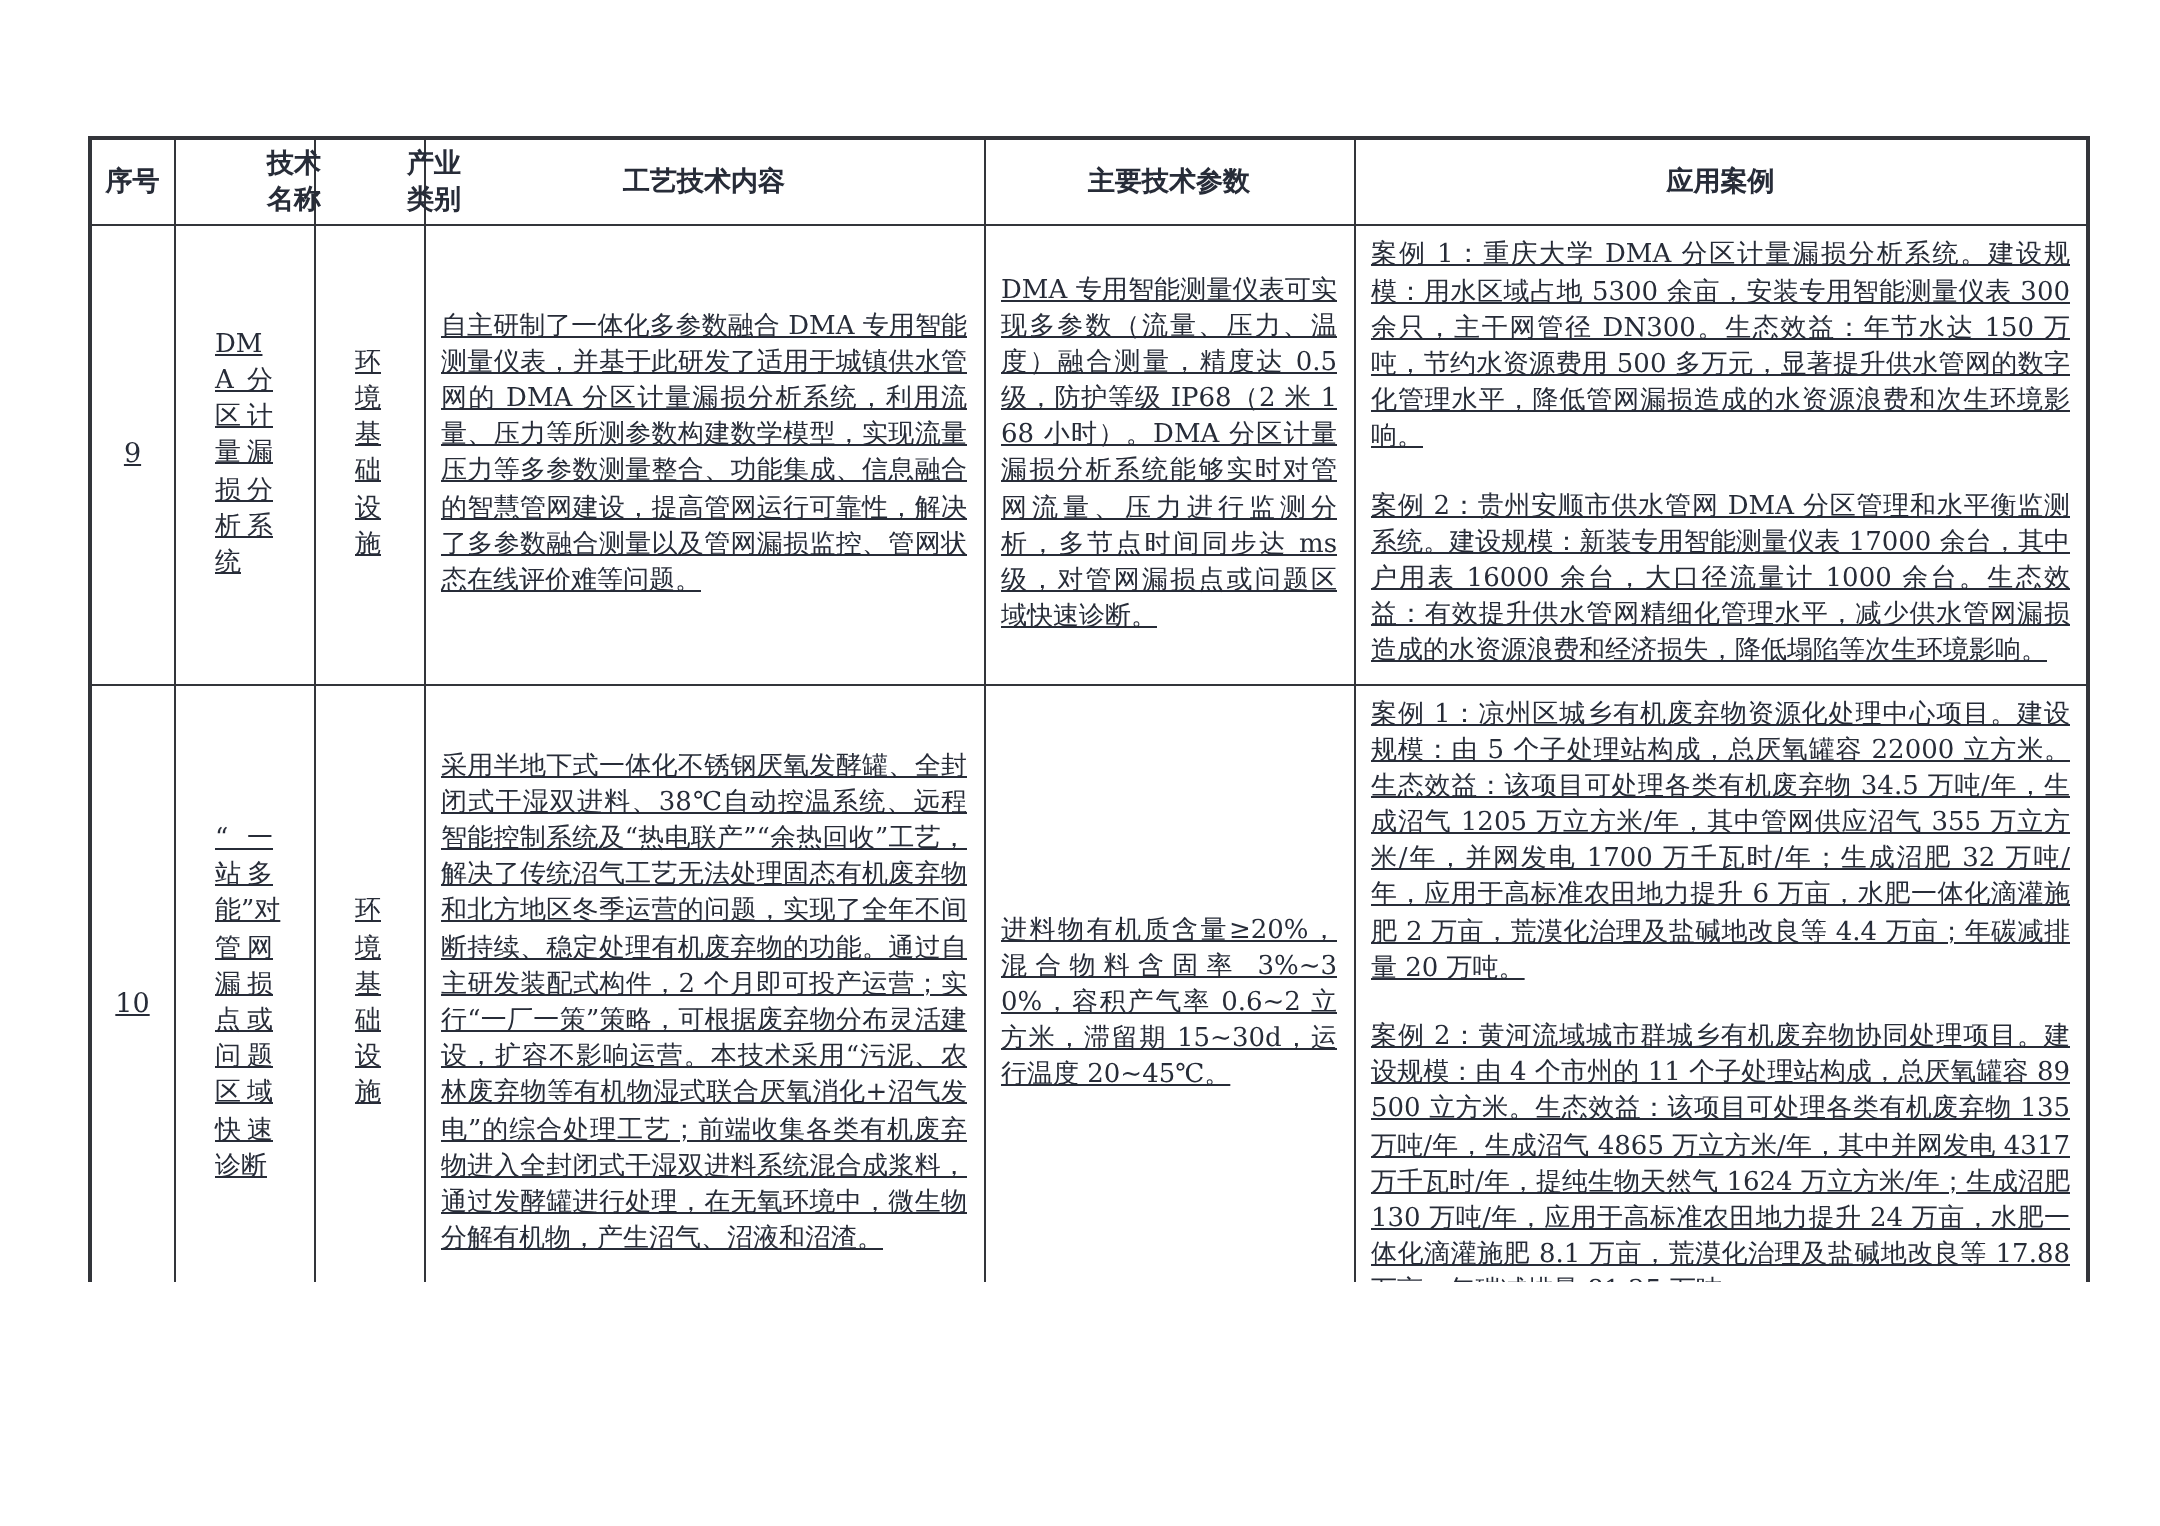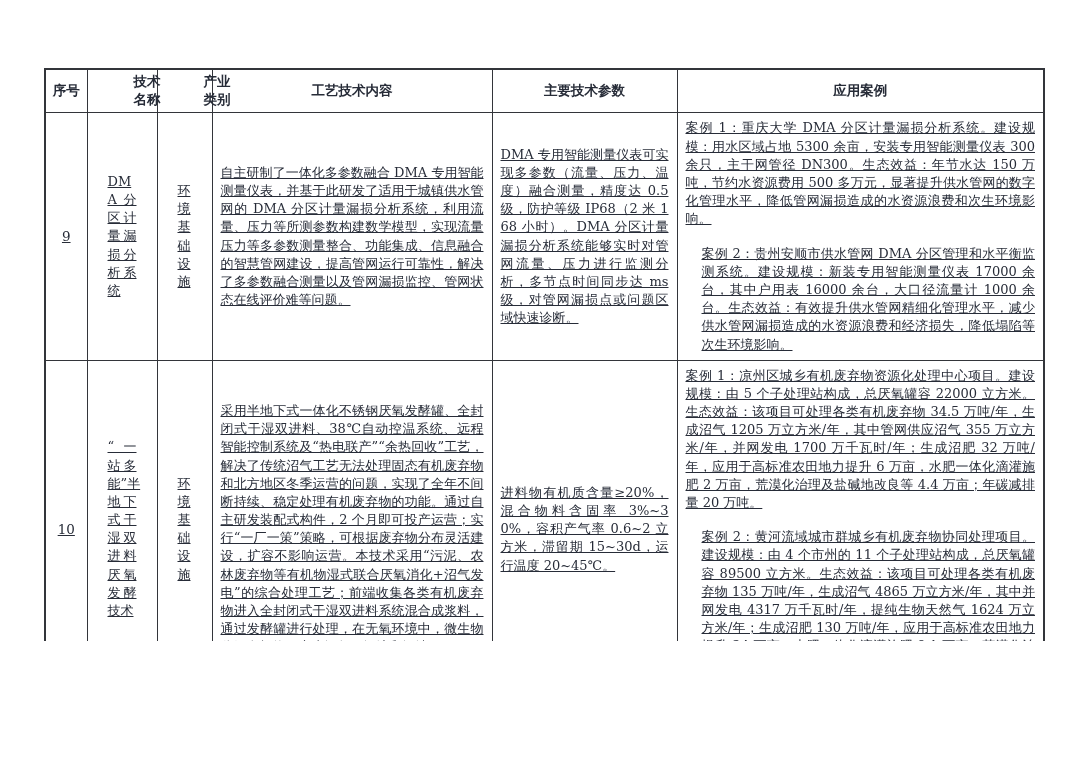--- a/index.html
+++ b/index.html
@@ -66,21 +66,20 @@
   }
   td.c-process, td.c-params {
     text-align: justify;
   }
   td.c-cases p {
     margin: 0;
     text-align: justify;
   }
   td.c-cases p + p {
     margin-top: 16px;
-    margin-left: 16px;
   }
   tr.row-9 { height: 208px; }
   tr.row-10 { height: 305px; }
   .page-number {
     position: absolute;
     left: 0;
     right: 0;
     top: 692px;
     text-align: center;
     font-size: 15px;
@@ -119,21 +118,21 @@
         <td class="c-cat">环境基础设施</td>
         <td class="c-process">自主研制了一体化多参数融合 DMA 专用智能测量仪表，并基于此研发了适用于城镇供水管网的 DMA 分区计量漏损分析系统，利用流量、压力等所测参数构建数学模型，实现流量压力等多参数测量整合、功能集成、信息融合的智慧管网建设，提高管网运行可靠性，解决了多参数融合测量以及管网漏损监控、管网状态在线评价难等问题。</td>
         <td class="c-params">DMA 专用智能测量仪表可实现多参数（流量、压力、温度）融合测量，精度达 0.5 级，防护等级 IP68（2 米 168 小时）。DMA 分区计量漏损分析系统能够实时对管网流量、压力进行监测分析，多节点时间同步达 ms 级，对管网漏损点或问题区域快速诊断。</td>
         <td class="c-cases">
           <p>案例 1：重庆大学 DMA 分区计量漏损分析系统。建设规模：用水区域占地 5300 余亩，安装专用智能测量仪表 300 余只，主干网管径 DN300。生态效益：年节水达 150 万吨，节约水资源费用 500 多万元，显著提升供水管网的数字化管理水平，降低管网漏损造成的水资源浪费和次生环境影响。</p>
           <p>案例 2：贵州安顺市供水管网 DMA 分区管理和水平衡监测系统。建设规模：新装专用智能测量仪表 17000 余台，其中户用表 16000 余台，大口径流量计 1000 余台。生态效益：有效提升供水管网精细化管理水平，减少供水管网漏损造成的水资源浪费和经济损失，降低塌陷等次生环境影响。</p>
         </td>
       </tr>
       <tr class="row-10">
         <td class="c-index">10</td>
-        <td class="c-name">“一站多能”半地下式干湿双进料厌氧发酵技术</td>
+        <td class="c-name">“一站多能”对管网漏损点或问题区域快速诊断</td>
         <td class="c-cat">环境基础设施</td>
         <td class="c-process">采用半地下式一体化不锈钢厌氧发酵罐、全封闭式干湿双进料、38℃自动控温系统、远程智能控制系统及“热电联产”“余热回收”工艺，解决了传统沼气工艺无法处理固态有机废弃物和北方地区冬季运营的问题，实现了全年不间断持续、稳定处理有机废弃物的功能。通过自主研发装配式构件，2 个月即可投产运营；实行“一厂一策”策略，可根据废弃物分布灵活建设，扩容不影响运营。本技术采用“污泥、农林废弃物等有机物湿式联合厌氧消化+沼气发电”的综合处理工艺；前端收集各类有机废弃物进入全封闭式干湿双进料系统混合成浆料，通过发酵罐进行处理，在无氧环境中，微生物分解有机物，产生沼气、沼液和沼渣。</td>
         <td class="c-params">进料物有机质含量≥20%，混合物料含固率 3%~30%，容积产气率 0.6~2 立方米，滞留期 15~30d，运行温度 20~45℃。</td>
         <td class="c-cases">
           <p>案例 1：凉州区城乡有机废弃物资源化处理中心项目。建设规模：由 5 个子处理站构成，总厌氧罐容 22000 立方米。生态效益：该项目可处理各类有机废弃物 34.5 万吨/年，生成沼气 1205 万立方米/年，其中管网供应沼气 355 万立方米/年，并网发电 1700 万千瓦时/年；生成沼肥 32 万吨/年，应用于高标准农田地力提升 6 万亩，水肥一体化滴灌施肥 2 万亩，荒漠化治理及盐碱地改良等 4.4 万亩；年碳减排量 20 万吨。</p>
           <p>案例 2：黄河流域城市群城乡有机废弃物协同处理项目。建设规模：由 4 个市州的 11 个子处理站构成，总厌氧罐容 89500 立方米。生态效益：该项目可处理各类有机废弃物 135 万吨/年，生成沼气 4865 万立方米/年，其中并网发电 4317 万千瓦时/年，提纯生物天然气 1624 万立方米/年；生成沼肥 130 万吨/年，应用于高标准农田地力提升 24 万亩，水肥一体化滴灌施肥 8.1 万亩，荒漠化治理及盐碱地改良等 17.88 万亩；年碳减排量 81.25 万吨。</p>
         </td>
       </tr>
     </tbody>
   </table>

